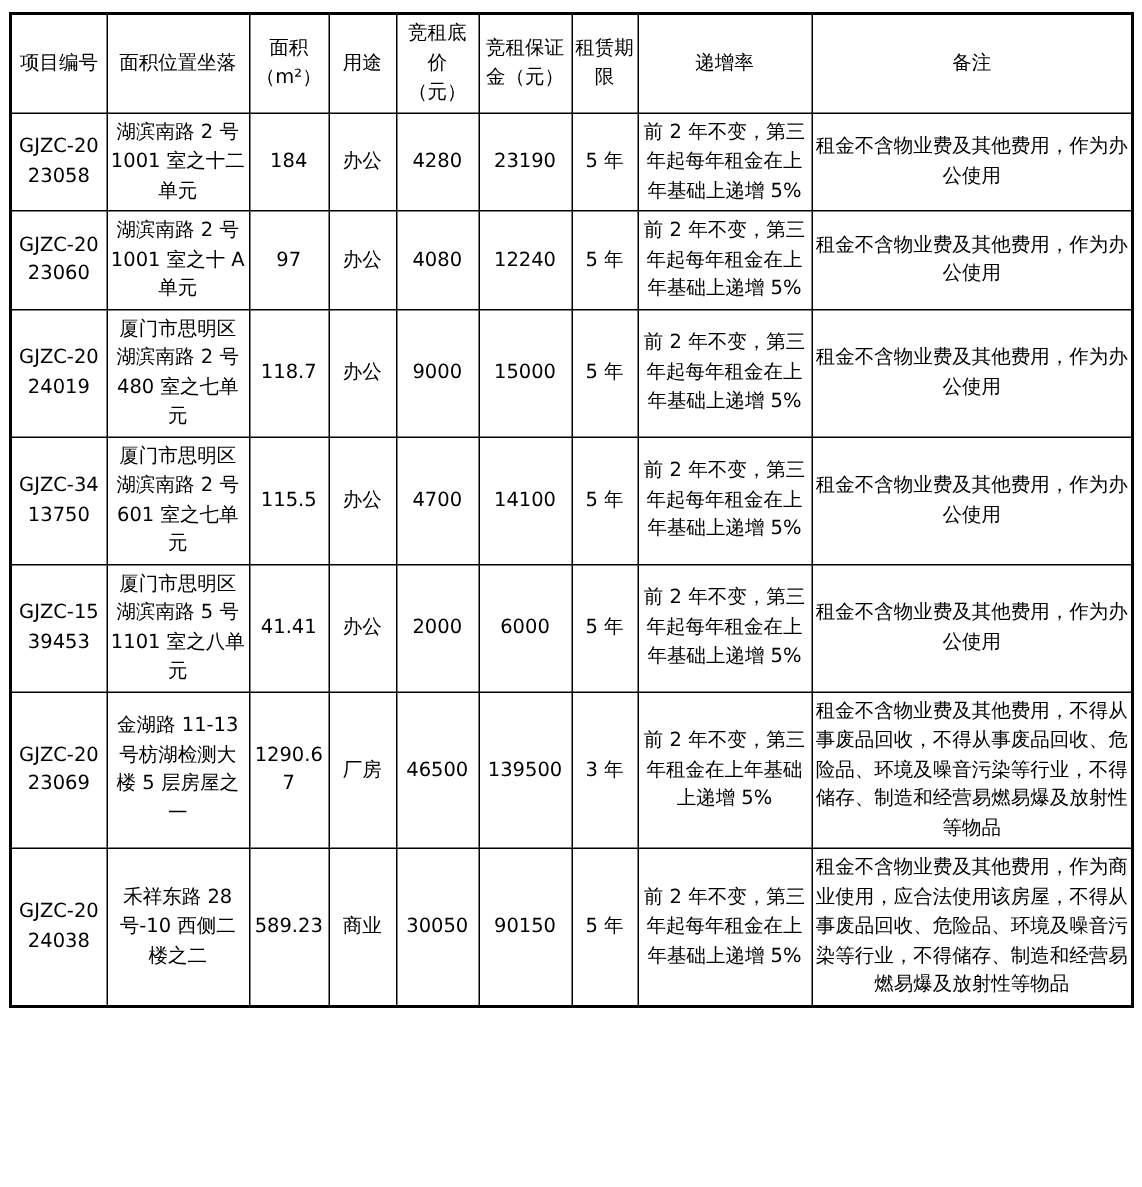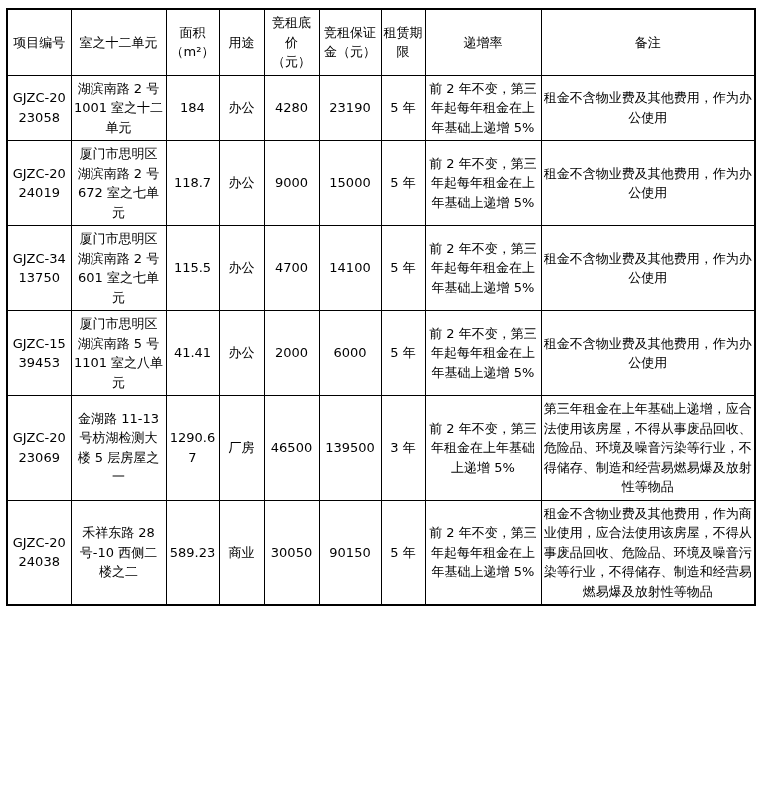--- a/index.html
+++ b/index.html
@@ -62,21 +62,21 @@
       <col class="col-use">
         <col class="col-price">
         <col class="col-deposit">
       <col class="col-term">
         <col class="col-increase">
         <col class="col-remark">
     </colgroup>
     <thead>
       <tr>
           <th class="col-id">项目编号</th>
-          <th class="col-location">室之十二单元</th>
+          <th class="col-location">面积位置坐落</th>
           <th class="col-area">面积（m²）</th>
           <th class="col-use">用途</th>
           <th class="col-price">竞租底价（元）</th>
           <th class="col-deposit">竞租保证金（元）</th>
           <th class="col-term">租赁期限</th>
           <th class="col-increase">递增率</th>
           <th class="col-remark">备注</th>
         </tr>
     </thead>
     <tbody>
@@ -85,22 +85,33 @@
           <td class="col-location">湖滨南路 2 号 1001 室之十二单元</td>
           <td class="col-area">184</td>
           <td class="col-use">办公</td>
           <td class="col-price">4280</td>
           <td class="col-deposit">23190</td>
           <td class="col-term">5 年</td>
           <td class="col-increase">前 2 年不变，第三年起每年租金在上年基础上递增 5%</td>
           <td class="col-remark">租金不含物业费及其他费用，作为办公使用</td>
         </tr>
         <tr>
+          <td class="col-id">GJZC-2023060</td>
+          <td class="col-location">湖滨南路 2 号 1001 室之十 A 单元</td>
+          <td class="col-area">97</td>
+          <td class="col-use">办公</td>
+          <td class="col-price">4080</td>
+          <td class="col-deposit">12240</td>
+          <td class="col-term">5 年</td>
+          <td class="col-increase">前 2 年不变，第三年起每年租金在上年基础上递增 5%</td>
+          <td class="col-remark">租金不含物业费及其他费用，作为办公使用</td>
+        </tr>
+        <tr>
           <td class="col-id">GJZC-2024019</td>
-          <td class="col-location">厦门市思明区湖滨南路 2 号 672 室之七单元</td>
+          <td class="col-location">厦门市思明区湖滨南路 2 号 480 室之七单元</td>
           <td class="col-area">118.7</td>
           <td class="col-use">办公</td>
           <td class="col-price">9000</td>
           <td class="col-deposit">15000</td>
           <td class="col-term">5 年</td>
           <td class="col-increase">前 2 年不变，第三年起每年租金在上年基础上递增 5%</td>
           <td class="col-remark">租金不含物业费及其他费用，作为办公使用</td>
         </tr>
         <tr>
           <td class="col-id">GJZC-3413750</td>
@@ -126,21 +137,21 @@
         </tr>
         <tr>
           <td class="col-id">GJZC-2023069</td>
           <td class="col-location">金湖路 11-13 号枋湖检测大楼 5 层房屋之一</td>
           <td class="col-area">1290.67</td>
           <td class="col-use">厂房</td>
           <td class="col-price">46500</td>
           <td class="col-deposit">139500</td>
           <td class="col-term">3 年</td>
           <td class="col-increase">前 2 年不变，第三年租金在上年基础上递增 5%</td>
-          <td class="col-remark">第三年租金在上年基础上递增，应合法使用该房屋，不得从事废品回收、危险品、环境及噪音污染等行业，不得储存、制造和经营易燃易爆及放射性等物品</td>
+          <td class="col-remark">租金不含物业费及其他费用，不得从事废品回收，不得从事废品回收、危险品、环境及噪音污染等行业，不得储存、制造和经营易燃易爆及放射性等物品</td>
         </tr>
         <tr>
           <td class="col-id">GJZC-2024038</td>
           <td class="col-location">禾祥东路 28 号-10 西侧二楼之二</td>
           <td class="col-area">589.23</td>
           <td class="col-use">商业</td>
           <td class="col-price">30050</td>
           <td class="col-deposit">90150</td>
           <td class="col-term">5 年</td>
           <td class="col-increase">前 2 年不变，第三年起每年租金在上年基础上递增 5%</td>

